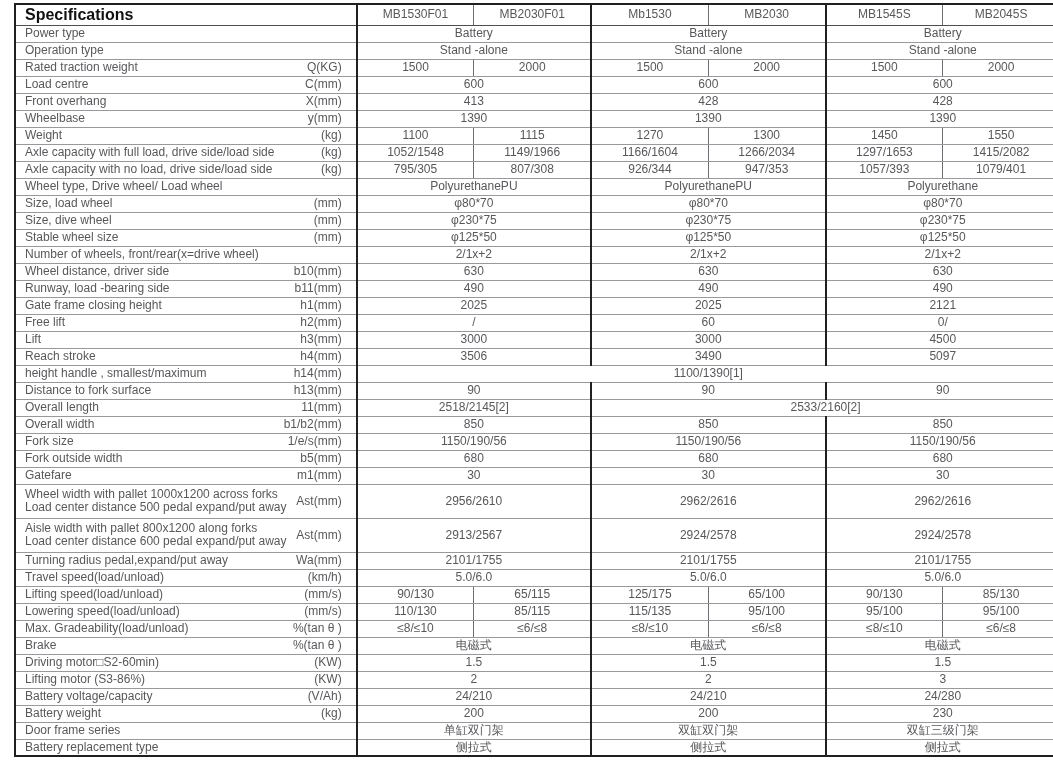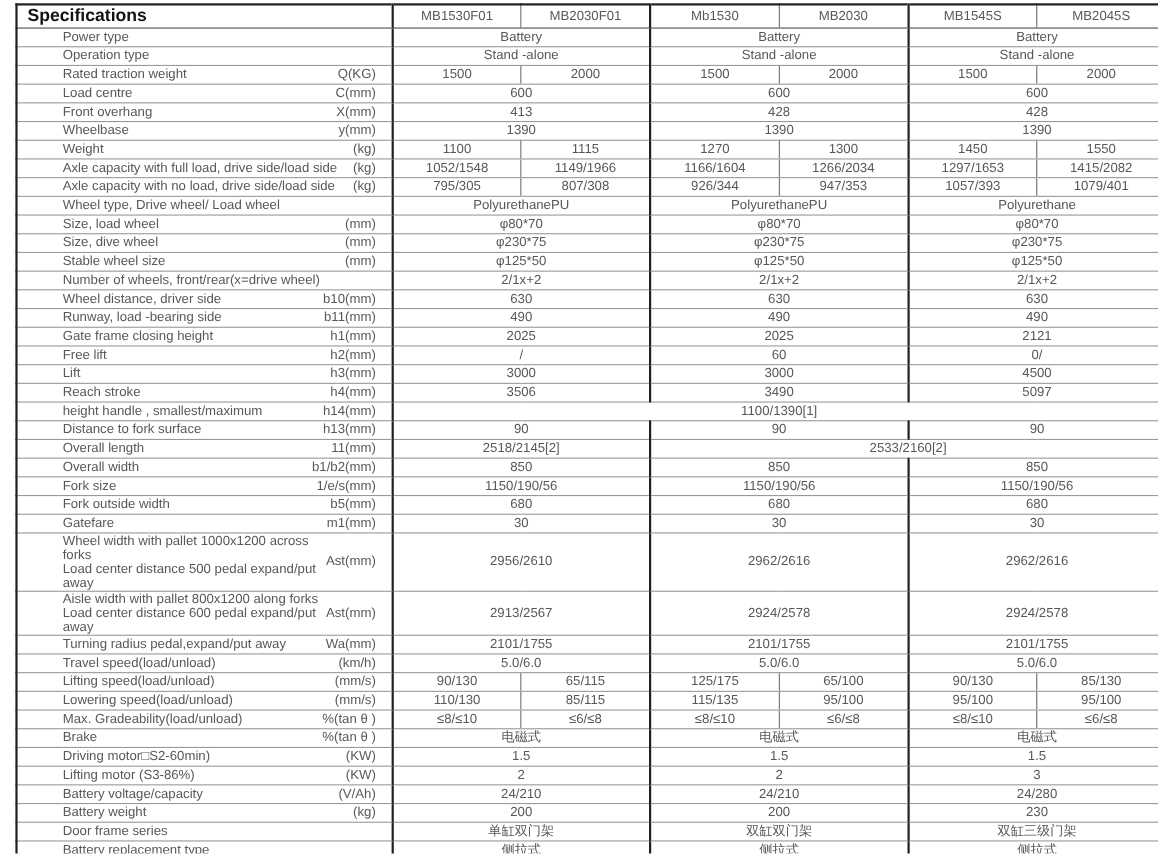--- a/index.html
+++ b/index.html
@@ -44,21 +44,21 @@
   td.label { border-bottom:1px solid #97999c; }
   td.val   { border-bottom:1px solid #97999c; text-align:center; }
   .bl-thick { border-left:2px solid #231f20; }
   .bl-thin  { border-left:1px solid #6d6e71; }
   .labelflex {
     display:flex;
     justify-content:space-between;
     align-items:center;
     padding:0 14px 0 9px;
   }
-  .lname { text-align:left; line-height:13px; white-space:normal;margin-left:32px; }
+  .lname { text-align:left; line-height:13px; white-space:normal; }
   .lunit { text-align:right; padding-left:4px; flex:0 0 auto; }
 </style>
 </head>
 <body>
 
 <div class="wrap">
   <table class="spec">
     <colgroup>
       <col style="width:341px">
       <col style="width:117px">

